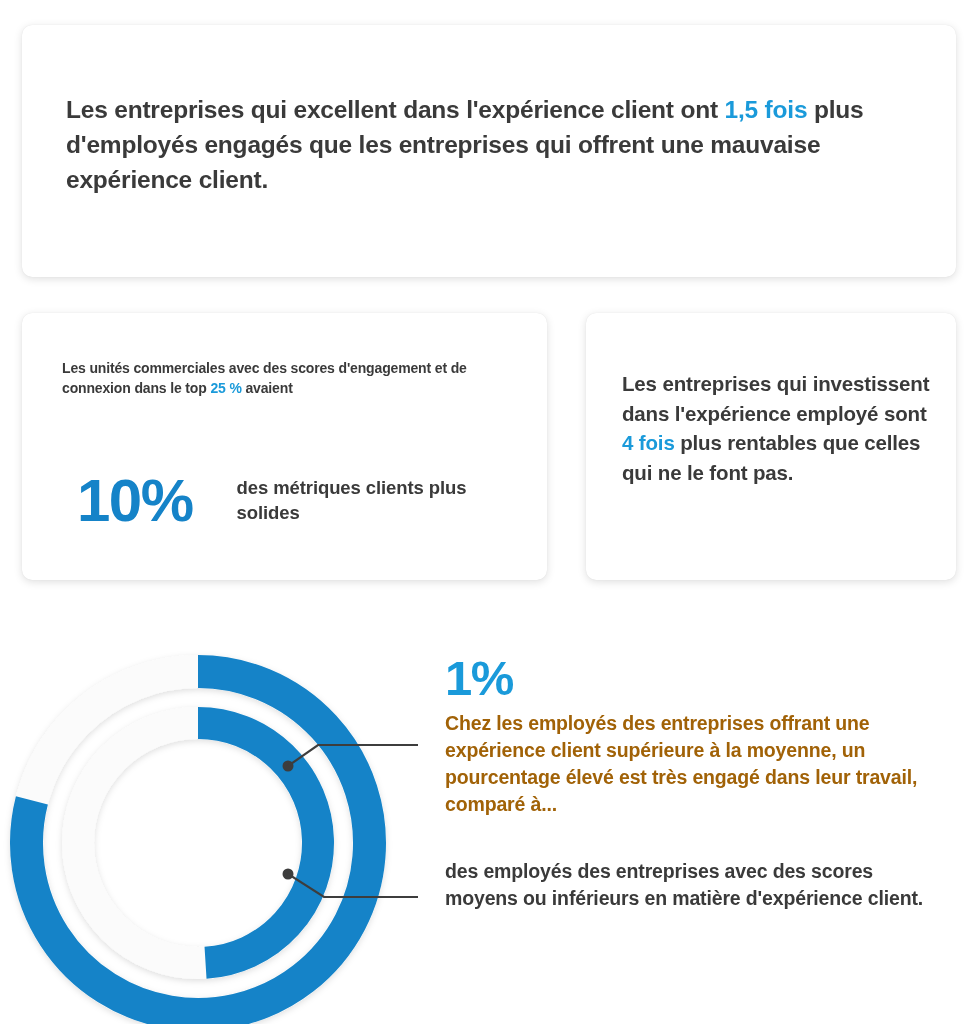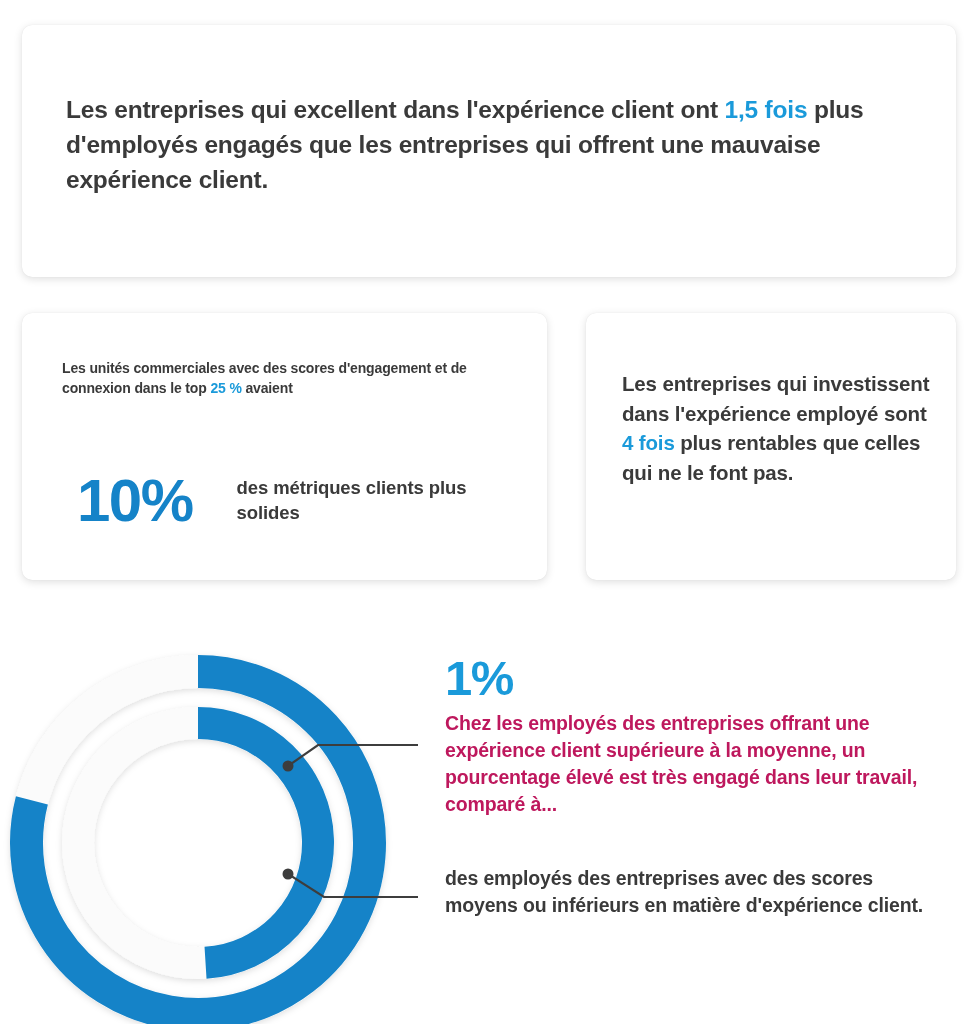--- a/index.html
+++ b/index.html
@@ -140,26 +140,26 @@
     font-weight: bold;
     color: #1a9ada;
     line-height: 1.05;
     letter-spacing: -1.5px;
   }
   #callout-79 .callout-desc {
     margin-top: 6px;
     font-size: 19.5px;
     font-weight: bold;
     line-height: 1.38;
-    color: #be185d;
+    color: #a16207;
     width: 480px;
     letter-spacing: -0.15px;
   }
   #callout-49 .callout-desc {
-    margin-top: 7px;
+    margin-top: 0;
     font-size: 19.5px;
     font-weight: bold;
     line-height: 1.38;
     color: #3a3a3a;
     width: 480px;
     letter-spacing: -0.15px;
   }
 </style>
 </head>
 <body>

